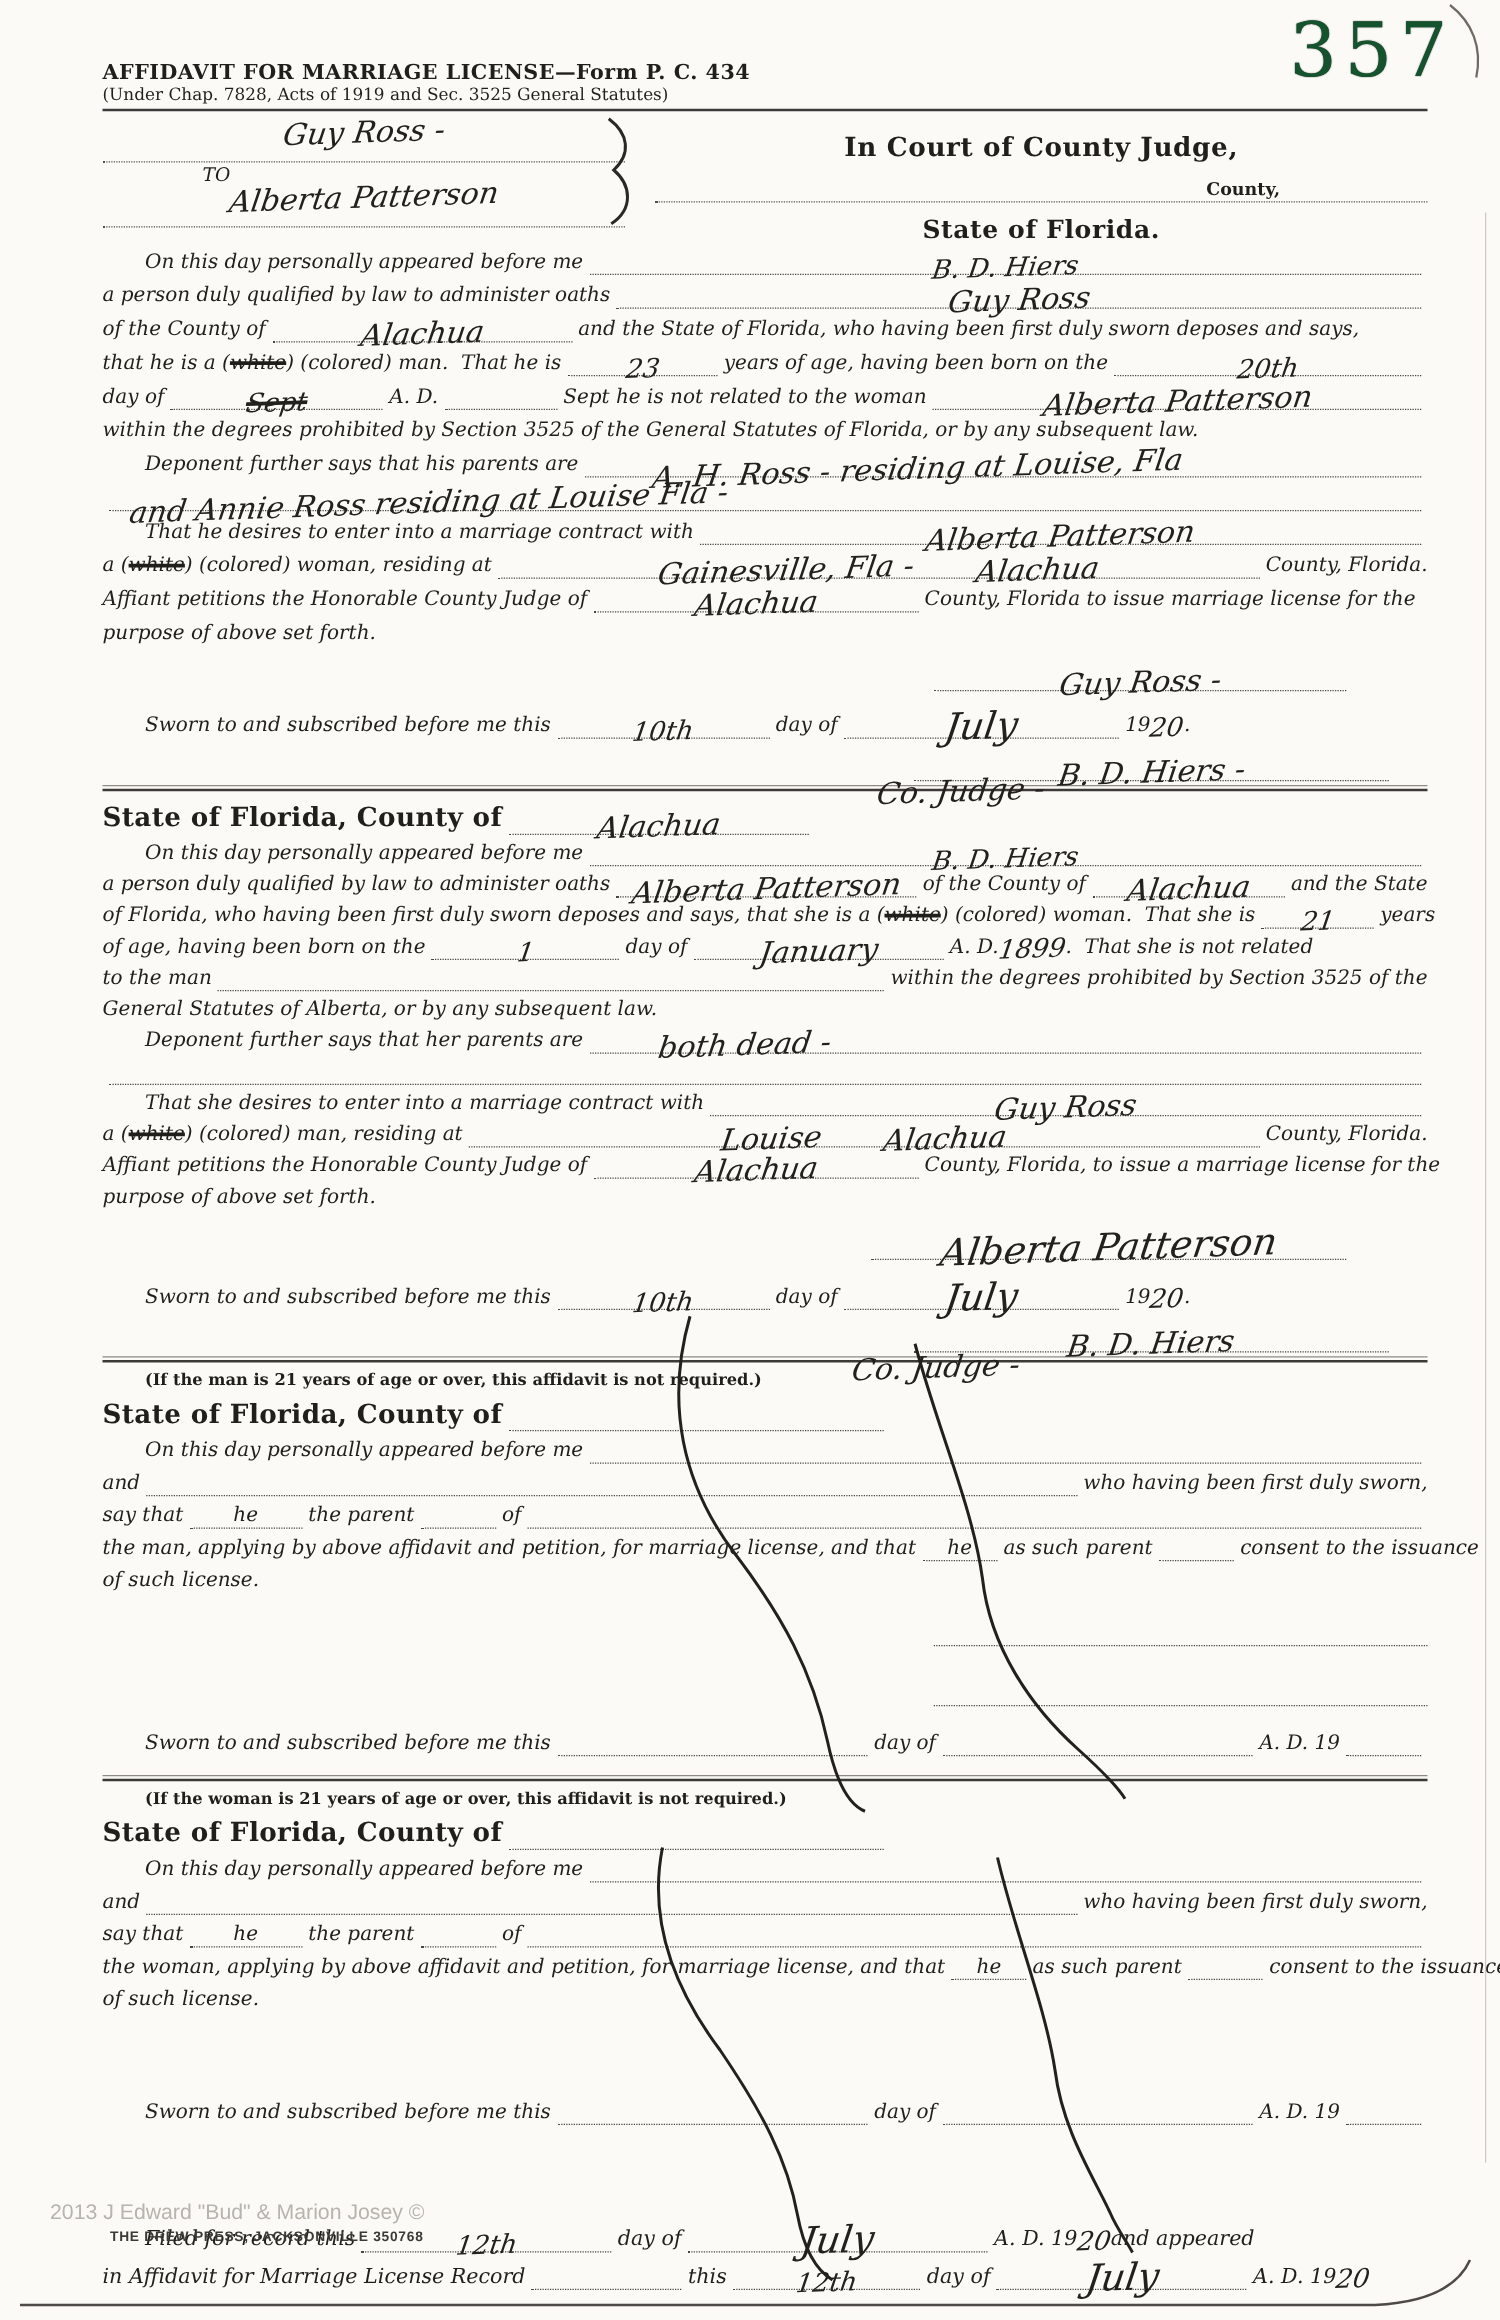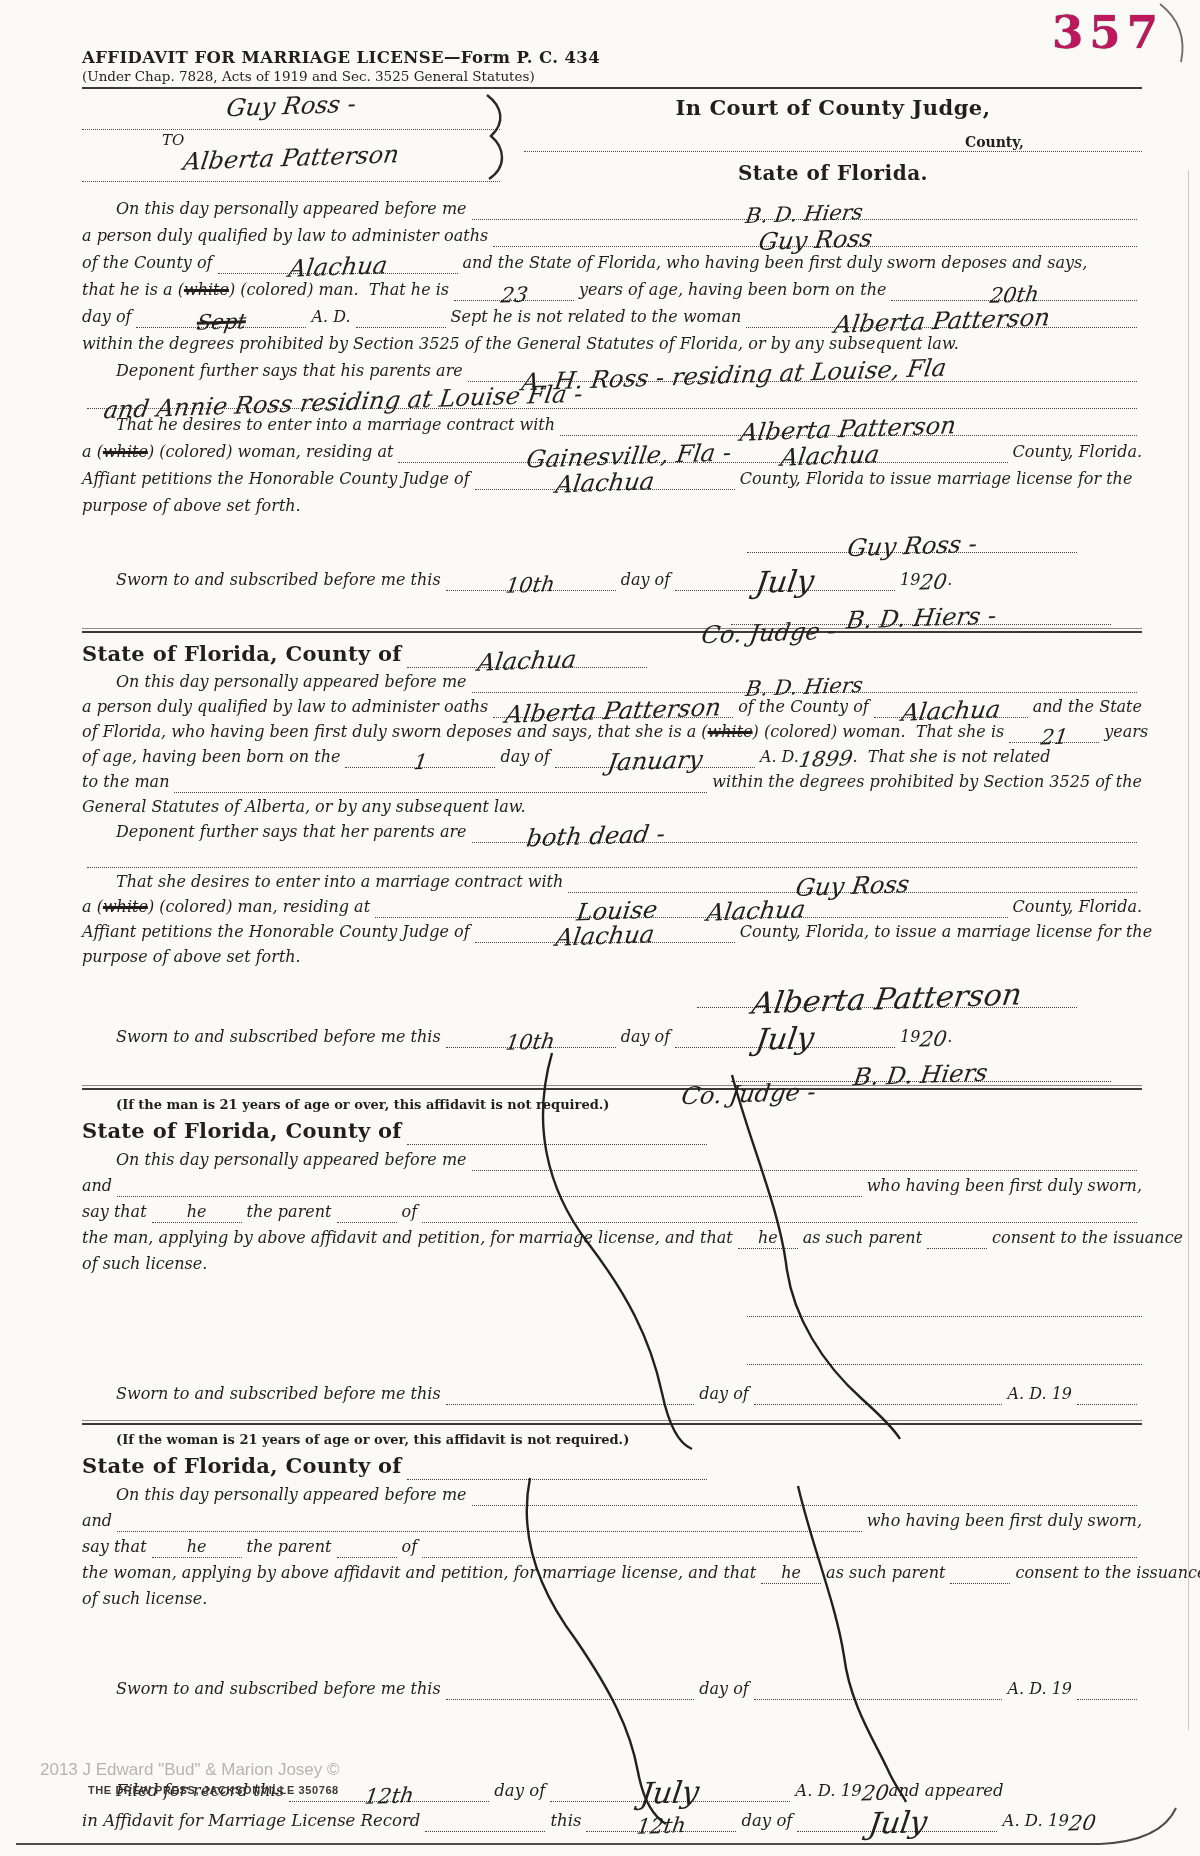--- a/index.html
+++ b/index.html
@@ -1,36 +1,36 @@
 <!DOCTYPE html>
 <html><head>
 <meta charset="utf-8">
 <style>
   html,body{margin:0;padding:0;background:#e8e6e0;}
   .page{position:relative;width:1200px;height:1856px;background:#fbfaf6;overflow:hidden;
         font-family:"DejaVu Serif",serif;color:#211f1c;}
   .content{position:absolute;left:82px;top:0;width:1060px;}
 
   
-  .pagenum{position:absolute;top:6px;right:36px;font-size:45px;font-weight:bold;
-           letter-spacing:6px;color:#be185d;text-shadow:0 0 1px #282828;}
+  .pagenum{position:absolute;top:6px;right:36px;font-size:60px;font-weight:normal;
+           letter-spacing:6px;color:#14532d;text-shadow:0 0 1px #282828;}
 
   
   .masthead{padding-top:48px;}
   .m-title{font-weight:bold;font-size:16.5px;letter-spacing:.4px;}
   .m-sub{font-size:13.5px;margin-top:1px;}
   .m-rule{border-bottom:2px solid #3a3a3a;margin-top:3px;}
 
   
   .intro{position:relative;height:94px;}
   .parties{position:absolute;left:0;top:8px;width:418px;}
   .party-line{border-bottom:1.3px dotted #55504a;height:32px;text-align:center;}
   .to{font-style:italic;font-size:15px;width:200px;margin-left:80px;text-align:left;margin-top:1px;}
   .court-col{position:absolute;left:442px;top:0;width:618px;}
-  .court-title{font-weight:bold;font-size:21px;text-align:center;margin-top:6px;letter-spacing:.5px;}
+  .court-title{font-weight:bold;font-size:21px;text-align:center;margin-top:16px;letter-spacing:.5px;}
   .court-line{border-bottom:1.6px dotted #55504a;height:27px;position:relative;margin-top:4px;}
   .court-county{position:absolute;right:118px;bottom:1px;font-weight:bold;font-size:14px;margin-left:20px;}
   .court-state{font-weight:bold;font-size:20px;text-align:center;margin-top:9px;letter-spacing:.5px;}
   .brace{position:absolute;left:400px;top:4px;}
 
   
   .hw{display:inline-block;font-style:italic;white-space:nowrap;color:#23211d;
       transform:skewX(-10deg) rotate(-2deg);font-size:21px;line-height:.8;}
   .hw.lg{font-size:24px;}
   .hw.xl{font-size:30px;}

